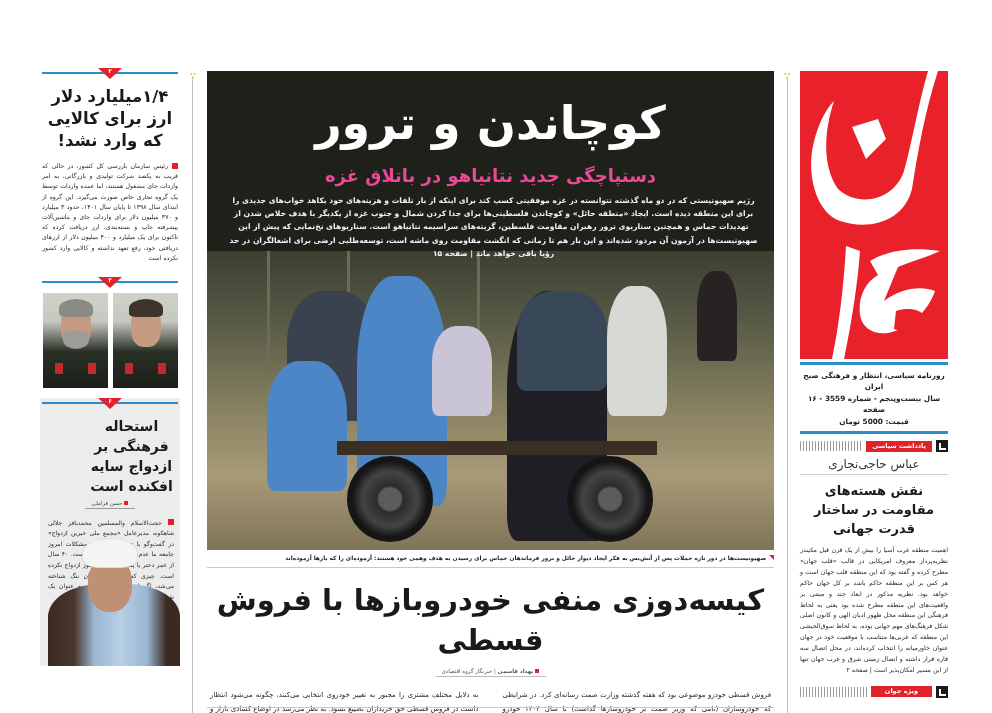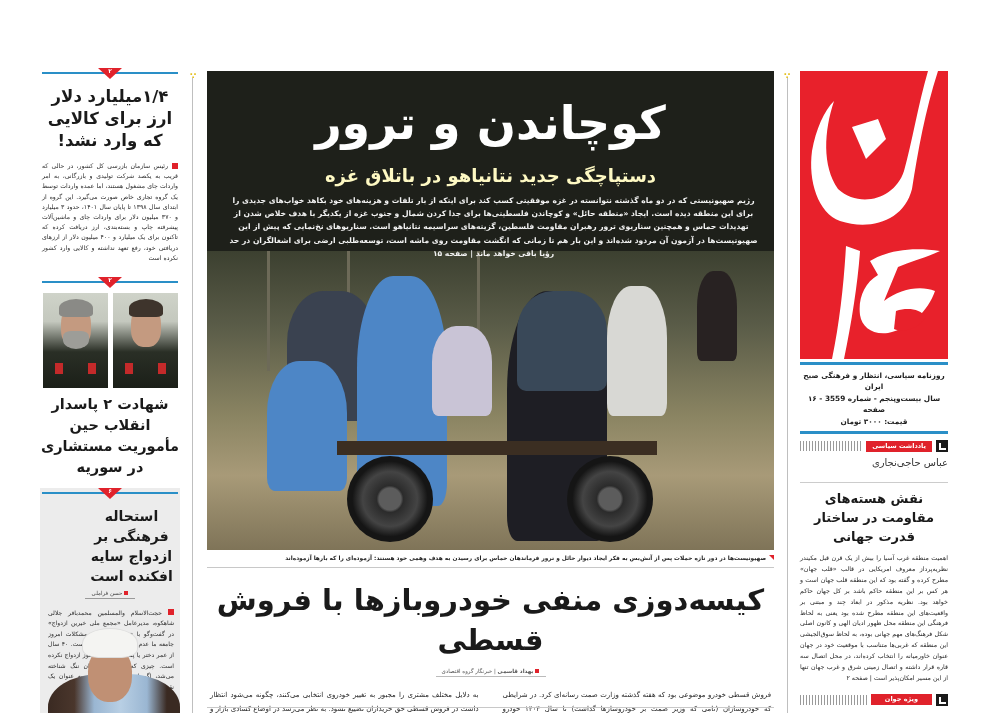--- a/index.html
+++ b/index.html
@@ -39,21 +39,21 @@
   
   .center-col { position: absolute; left: 207px; top: 71px; width: 567px; }
   .hero { position: relative; width: 567px; height: 479px; background: #1e201a; overflow: hidden; }
   .hero-photo { position: absolute; left: 0; top: 180px; width: 567px; height: 299px;
     background: linear-gradient(180deg,#3c4030 0%,#5a5c48 25%,#8a8462 55%,#a89a78 75%,#7f7458 100%); }
   .hero-photo .tree { position:absolute; top: 0; width: 3px; height: 120px; background:#6d6a58; }
   .fig { position:absolute; border-radius: 40% 40% 10% 10%; }
   .cart { position:absolute; left: 130px; top: 190px; width: 320px; height: 14px; background:#3b2e22; }
   .wheel { position:absolute; width: 86px; height: 86px; border-radius: 50%; background: radial-gradient(circle,#5c5c5c 0%,#5c5c5c 18%,#2b2b2b 22%,#444 45%,#151515 62%,#151515 100%); }
   .hero-title { position: absolute; top: 22px; left: 0; width: 100%; text-align: center; color: #fff; font-weight: bold; font-size: 46px; line-height: 60px; letter-spacing: -1px; }
-  .hero-sub { position: absolute; top: 92px; left: 0; width: 100%; text-align: center; color: #fef9c3; font-weight: bold; font-size: 18px; line-height: 26px; letter-spacing: -0.4px; }
+  .hero-sub { position: absolute; top: 92px; left: 0; width: 100%; text-align: center; color: #ec4899; font-weight: bold; font-size: 18px; line-height: 26px; letter-spacing: -0.4px; }
   .hero-body { position: absolute; top: 123px; left: 18px; right: 12px; color: #f2f2f2; font-size: 7.6px; line-height: 13.2px; text-align: center; font-weight: bold; }
   .caption { font-size: 5.8px; color: #222; margin-top: 3px; text-align: right; height: 10px; line-height: 10px; font-weight: bold; }
   .caption .cm { display:inline-block; width:0; height:0; border-left: 5px solid transparent; border-top: 5px solid #e0222b; margin-left:3px; }
   .hr { height: 1px; background: #c8c8c8; }
   .story4-title { font-weight: bold; font-size: 29px; line-height: 40px; text-align: center; margin-top: 12px; letter-spacing: -0.8px; }
   .story4-byline { text-align:center; font-size: 5.5px; color:#555; margin-top: 8px; }
   .story4-byline .rb { display:inline-block; width:4px; height:4px; background:#e0222b; margin-left:2px; }
   .story4-byline .byrule { width: 110px; height:1px; background:#bbb; margin: 2px auto 0; }
   .story4-cols { display: flex; gap: 24px; margin-top: 12px; padding: 0 3px; }
   .story4-cols .col { flex: 1; font-size: 7px; line-height: 13.6px; text-align: justify; color: #222; }
@@ -64,21 +64,21 @@
   .right-col { position: absolute; left: 800px; top: 71px; width: 148px; }
   .logo { width: 148px; height: 288px; background: #e8212b; position: relative; overflow: hidden; }
   .logo svg { position:absolute; left:0; top:0; }
   .blue-bar { height: 3px; background: #2a8fc7; margin-top: 3px; }
   .masthead-info { text-align:center; font-size: 7.3px; line-height: 11.4px; color:#222; font-weight: bold; padding: 5px 0 4px; }
   .tag-row { display:flex; align-items:center; gap: 4px; margin-top: 6px; height: 12px; }
   .tag-icon { width: 12px; height: 12px; background: #1a1a1a; position:relative; flex: none; }
   .tag-icon::after { content:""; position:absolute; left:3px; top:3px; width:5px; height:5px; border-left: 2px solid #fff; border-bottom: 2px solid #fff; }
   .tag-label { background: #e0222b; color:#fff; font-size: 6.5px; font-weight: bold; padding: 0 6px; height: 11px; line-height: 11px; flex: none; }
   .tag-hatch { flex: 1; height: 10px; background: repeating-linear-gradient(90deg,#9a9a9a 0 1px,transparent 1px 3px); }
-  .author { font-size: 10px; color:#333; margin-top: 5px; padding-bottom: 14px; border-bottom: 1px solid #ccc; }
+  .author { text-align:center; font-size: 12px; color:#333; margin-top: 5px; padding-bottom: 3px; border-bottom: 1px solid #ccc; }
   .story5-title { font-weight: bold; font-size: 13px; line-height: 19px; text-align: center; margin-top: 6px; letter-spacing: -0.4px; }
   .story5-body { font-size: 6.3px; line-height: 10.9px; text-align: justify; margin-top: 7px; color:#2a2a2a; }
   .tri-dots { position:absolute; color: #e5c020; font-size: 9px; line-height: 9px; font-weight: bold; }
 </style>
 </head>
 <body>
 
 <div class="tri-dots" style="left:190px;top:72px;">∵</div>
 <div class="left-rule"></div>
 
@@ -107,21 +107,20 @@
           <div class="badge" style="left:45px"></div>
       </div>
       <div class="portrait gray">
         <div class="face"></div>
           <div class="hair"></div>
           <div class="beard"></div>
         <div class="badge" style="left:12px"></div>
           <div class="badge" style="left:45px"></div>
       </div>
     </div>
-    <h2 class="story2-title">شهادت ۲ پاسدار انقلاب حین مأموریت مستشاری در سوریه</h2>
   </div>
 
   <div class="gray-box">
     <div class="sec-divider">
       <div class="line"></div>
         <div class="tri"></div>
       <span class="num">۶</span>
     </div>
     <h2 class="story3-title">استحاله فرهنگی بر ازدواج سایه افکنده است</h2>
     <div class="byline-small"><span class="rb"></span><span>حسن فراملی</span></div>
@@ -184,21 +183,21 @@
       <path d="M52 56 L78 48 L86 68 L66 88 Z" fill="#fff"></path>
       <path d="M46 175 C44 210 40 250 32 288 L44 288 C52 250 58 210 60 180 Z" fill="#fff"></path>
       <path d="M70 190 C90 178 115 176 140 180 C128 186 112 190 98 196 L84 230 C100 218 120 214 135 220 C128 240 110 258 88 262 C72 264 62 256 60 244 C58 228 64 212 78 204 Z" fill="#fff"></path>
       <path d="M96 240 C108 236 120 238 126 246 C118 258 104 262 94 258 Z" fill="#e8212b"></path>
     </svg>
   </div>
   <div class="blue-bar"></div>
   <div class="masthead-info">
     <div>روزنامه سیاسی، انتظار و فرهنگی صبح ایران</div>
     <div>سال بیست‌وپنجم - شماره 3559 - ۱۶ صفحه</div>
-    <div>قیمت: ۳۰۰۰ تومان</div>
+    <div>قیمت: 5000 تومان</div>
   </div>
   <div class="blue-bar" style="margin-top:0"></div>
 
   <div>
     <div class="tag-row">
       <span class="tag-icon"></span>
       <span class="tag-label">یادداشت سیاسی</span>
       <span class="tag-hatch"></span>
     </div>
     <div class="author">عباس حاجی‌نجاری</div>

